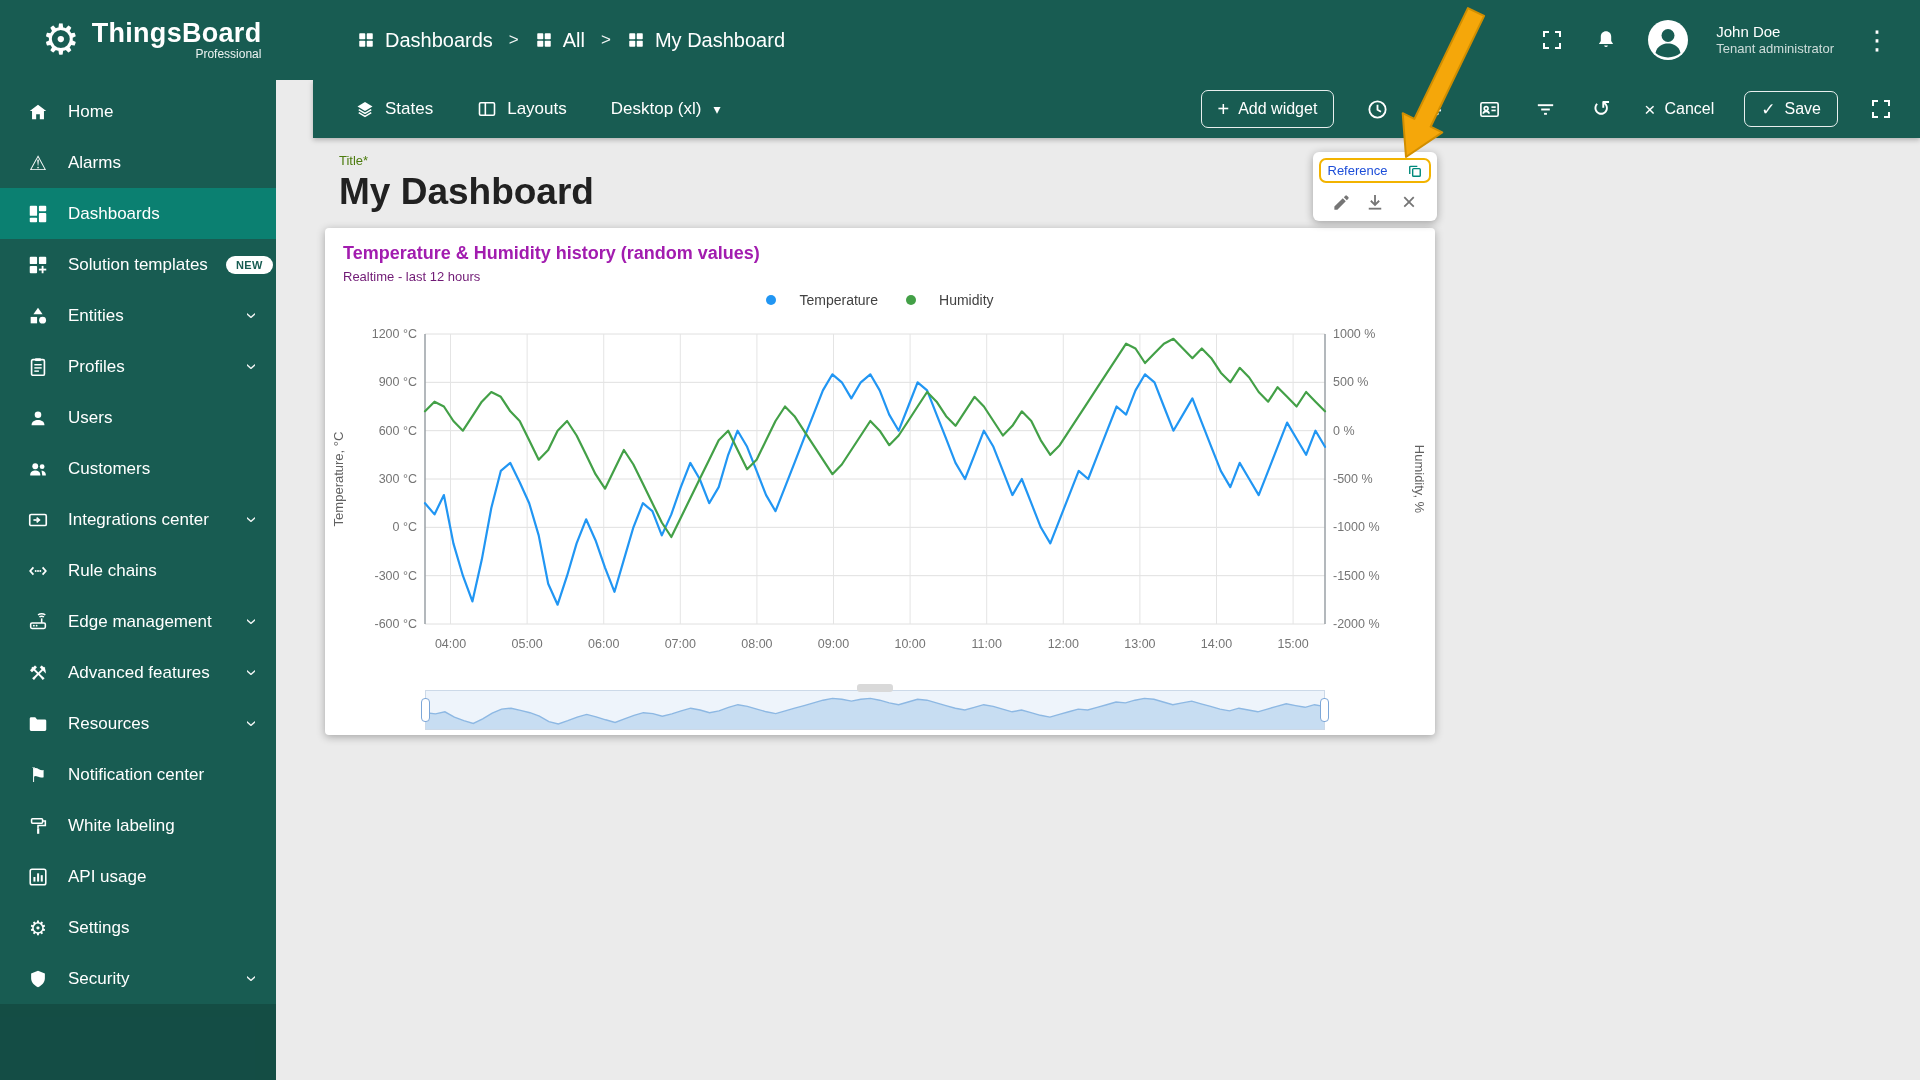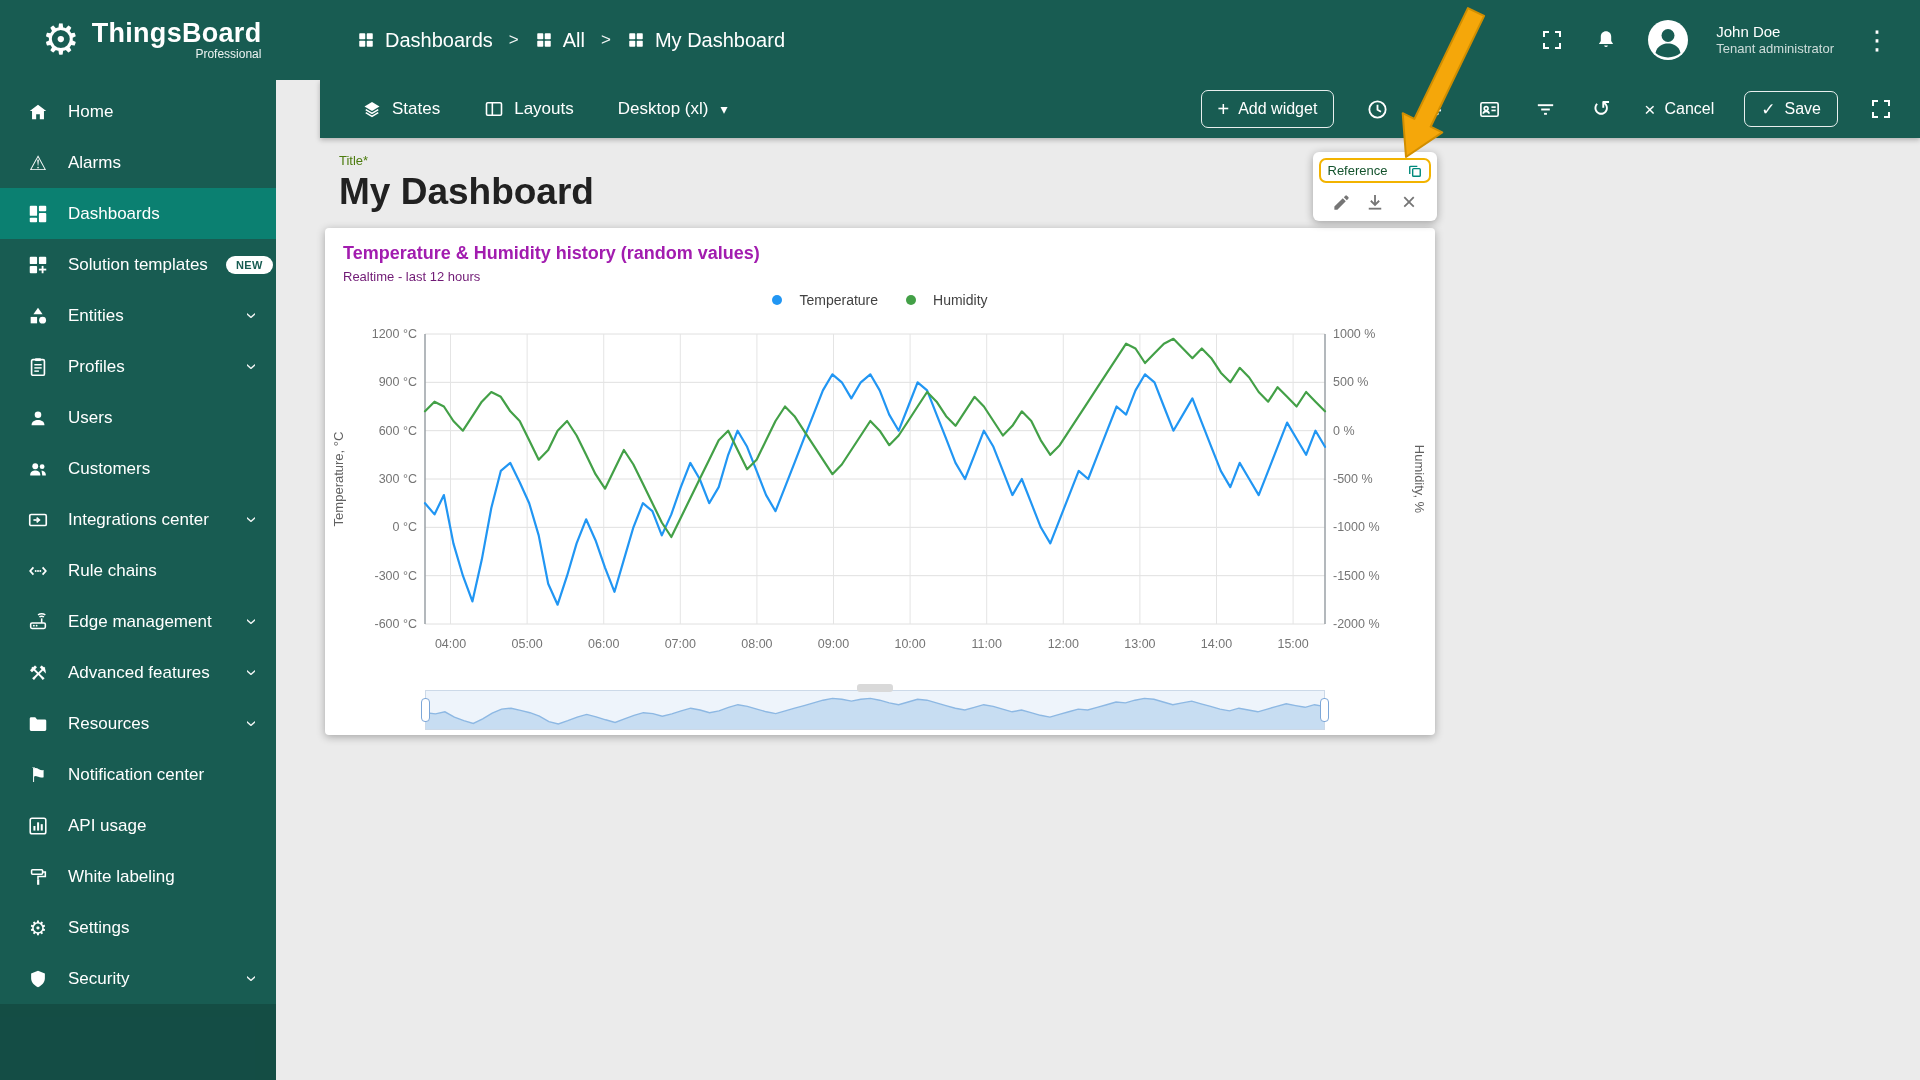--- a/index.html
+++ b/index.html
@@ -29,21 +29,21 @@
   .crumb{display:flex;align-items:center;gap:10px;cursor:pointer;}
   .crumb-sep{font-size:17px;opacity:.95;}
   .header-right{margin-left:auto;display:flex;align-items:center;gap:26px;padding-right:26px;}
   .hicon{width:28px;height:28px;display:flex;align-items:center;justify-content:center;cursor:pointer;}
   .user-block{line-height:1.3;}
   .user-name{font-size:15px;}
   .user-role{font-size:13px;opacity:.78;}
   .kebab{font-size:26px;cursor:pointer;padding:0 4px;}
   
   .toolbar{
-    position:absolute;top:80px;left:320px;right:0;height:58px;
+    position:absolute;top:80px;left:313px;right:0;height:58px;
     background:var(--teal);display:flex;align-items:center;color:#fff;
     padding:0 26px 0 42px;box-shadow:0 2px 5px rgba(0,0,0,.25);z-index:15;
   }
   .tb-left{display:flex;align-items:center;gap:44px;}
   .tb-item{display:flex;align-items:center;gap:10px;font-size:17px;cursor:pointer;background:none;border:none;color:#fff;font-family:inherit;}
   .caret{font-size:14px;margin-left:2px;}
   .tb-right{margin-left:auto;display:flex;align-items:center;gap:30px;}
   .btn-outline{
     border:1.3px solid rgba(255,255,255,.9);border-radius:7px;padding:8px 16px;
     font-size:16px;display:flex;gap:9px;align-items:center;background:none;color:#fff;cursor:pointer;font-family:inherit;
@@ -73,21 +73,21 @@
   .title-label{position:absolute;left:26px;top:15px;font-size:13px;color:#4d7c0f;}
   .page-title{position:absolute;left:26px;top:33px;font-size:37px;font-weight:bold;color:#212121;cursor:text;}
   
   .widget{
     position:absolute;left:12px;top:90px;width:1110px;height:507px;background:#fff;
     border-radius:4px;box-shadow:0 2px 9px rgba(0,0,0,.3);z-index:5;
   }
   .w-title{position:absolute;left:18px;top:15px;font-size:18px;font-weight:bold;color:#a21caf;}
   .w-sub{position:absolute;left:18px;top:41px;font-size:13px;color:#701a75;}
   .legend{position:absolute;top:64px;left:0;width:100%;display:flex;justify-content:center;gap:28px;}
-  .legend-item{display:flex;align-items:center;gap:17px;font-size:14px;color:#424242;cursor:pointer;}
+  .legend-item{display:flex;align-items:center;gap:23px;font-size:14px;color:#424242;cursor:pointer;}
   .legend-dot{width:10px;height:10px;border-radius:50%;background:#999;}
   #chart-svg{position:absolute;left:0;top:92px;}
   .tick{font-family:"Liberation Sans",sans-serif;font-size:12.5px;fill:#757575;}
   .axis-label{font-family:"Liberation Sans",sans-serif;font-size:13px;fill:#616161;}
   .brush{
     position:absolute;left:100px;top:462px;width:900px;height:40px;
     background:#eef4fb;border:1px solid #ccd9e8;cursor:ew-resize;
   }
   .brush-handle{
     position:absolute;top:50%;transform:translateY(-50%);width:9px;height:24px;
@@ -99,21 +99,21 @@
     position:absolute;left:50%;top:-7px;transform:translateX(-50%);
     width:36px;height:8px;background:#d9d9d9;border-radius:3px;cursor:grab;
   }
   
   .widget-actions{
     position:absolute;left:1313px;top:152px;width:124px;background:#fff;border-radius:6px;
     box-shadow:0 2px 8px rgba(0,0,0,.32);z-index:40;padding:6px 6px 4px;
   }
   .ref-btn{
     border:2px solid #f2b300;border-radius:7px;display:flex;align-items:center;justify-content:center;
-    gap:21px;padding:3px 6px;color:#14532d;font-size:13px;cursor:pointer;background:#fff;width:100%;font-family:inherit;
+    gap:21px;padding:3px 6px;color:#1d4ed8;font-size:13px;cursor:pointer;background:#fff;width:100%;font-family:inherit;
   }
   .action-row{display:flex;justify-content:space-between;align-items:center;padding:6px 9px 2px;color:#757575;}
   .aicon{width:26px;height:26px;display:flex;align-items:center;justify-content:center;cursor:pointer;color:#757575;}
   .close-x{font-size:24px;line-height:1;}
   
   #annotation-overlay{position:absolute;left:0;top:0;width:1920px;height:1080px;z-index:60;pointer-events:none;}
   svg{display:block;}
 </style>
 </head>
 <body>
@@ -343,39 +343,39 @@
     <span class="slabel">Resources</span>
     <span class="chev">›</span>
   </div>
   <div class="side-item">
     <span class="sicon">⚑</span>
     <span class="slabel">Notification center</span>
   </div>
   <div class="side-item">
     <span class="sicon">
         <svg width="22" height="22" viewBox="0 0 24 24">
+          <rect x="5" y="4" width="12" height="5" rx="1" fill="none" stroke="#fff" stroke-width="1.7"></rect>
+          <path d="M17 6.5h3v5h-8v3" fill="none" stroke="#fff" stroke-width="1.7"></path>
+          <rect x="11" y="14.5" width="2.4" height="6" fill="#fff"></rect>
+        </svg>
+      </span>
+    <span class="slabel">White labeling</span>
+  </div>
+  <div class="side-item">
+    <span class="sicon">
+        <svg width="22" height="22" viewBox="0 0 24 24">
           <rect x="3.5" y="3.5" width="17" height="17" rx="2" fill="none" stroke="#fff" stroke-width="1.7"></rect>
           <g fill="#fff">
             <rect x="7" y="12" width="2.2" height="5"></rect>
             <rect x="11" y="8" width="2.2" height="9"></rect>
             <rect x="15" y="10" width="2.2" height="7"></rect>
           </g>
         </svg>
       </span>
     <span class="slabel">API usage</span>
-  </div>
-  <div class="side-item">
-    <span class="sicon">
-        <svg width="22" height="22" viewBox="0 0 24 24">
-          <rect x="5" y="4" width="12" height="5" rx="1" fill="none" stroke="#fff" stroke-width="1.7"></rect>
-          <path d="M17 6.5h3v5h-8v3" fill="none" stroke="#fff" stroke-width="1.7"></path>
-          <rect x="11" y="14.5" width="2.4" height="6" fill="#fff"></rect>
-        </svg>
-      </span>
-    <span class="slabel">White labeling</span>
   </div>
   <div class="side-item">
     <span class="sicon">⚙</span>
     <span class="slabel">Settings</span>
   </div>
   <div class="side-item">
     <span class="sicon">
         <svg width="22" height="22" viewBox="0 0 24 24">
           <path d="M12 3 19.5 6v5c0 4.8-3 8-7.5 10-4.5-2-7.5-5.2-7.5-10V6z" fill="#fff"></path>
         </svg>

